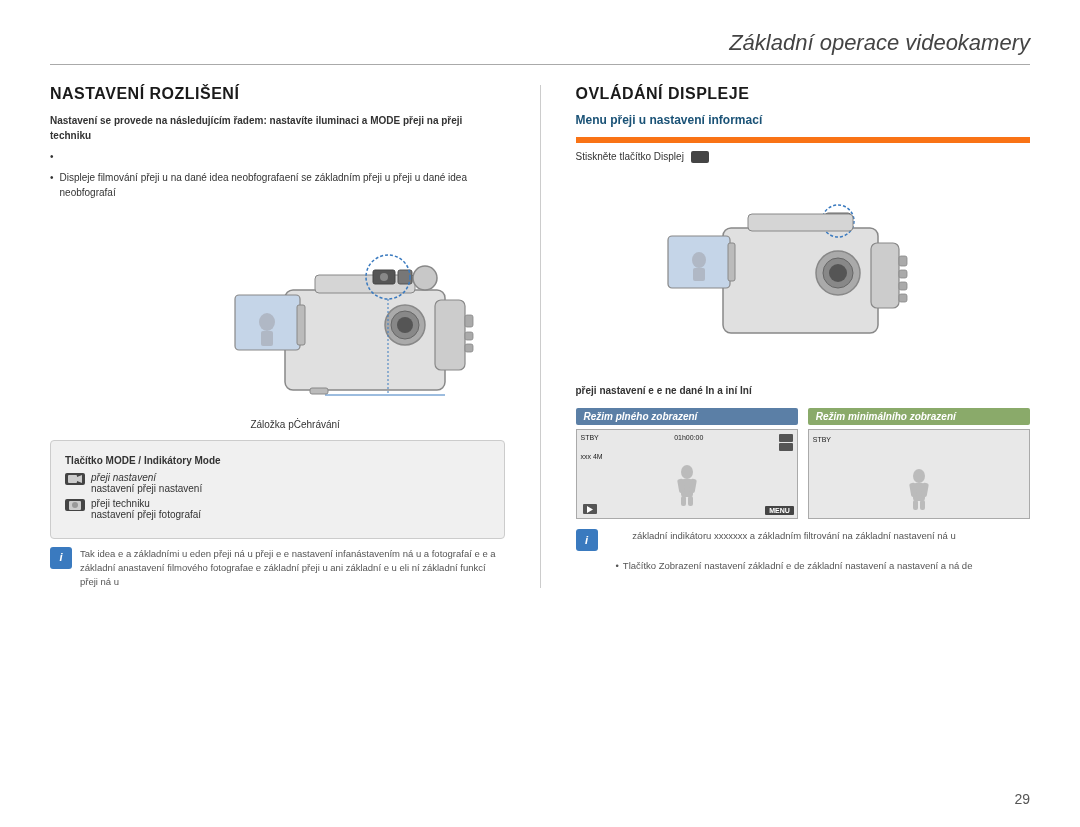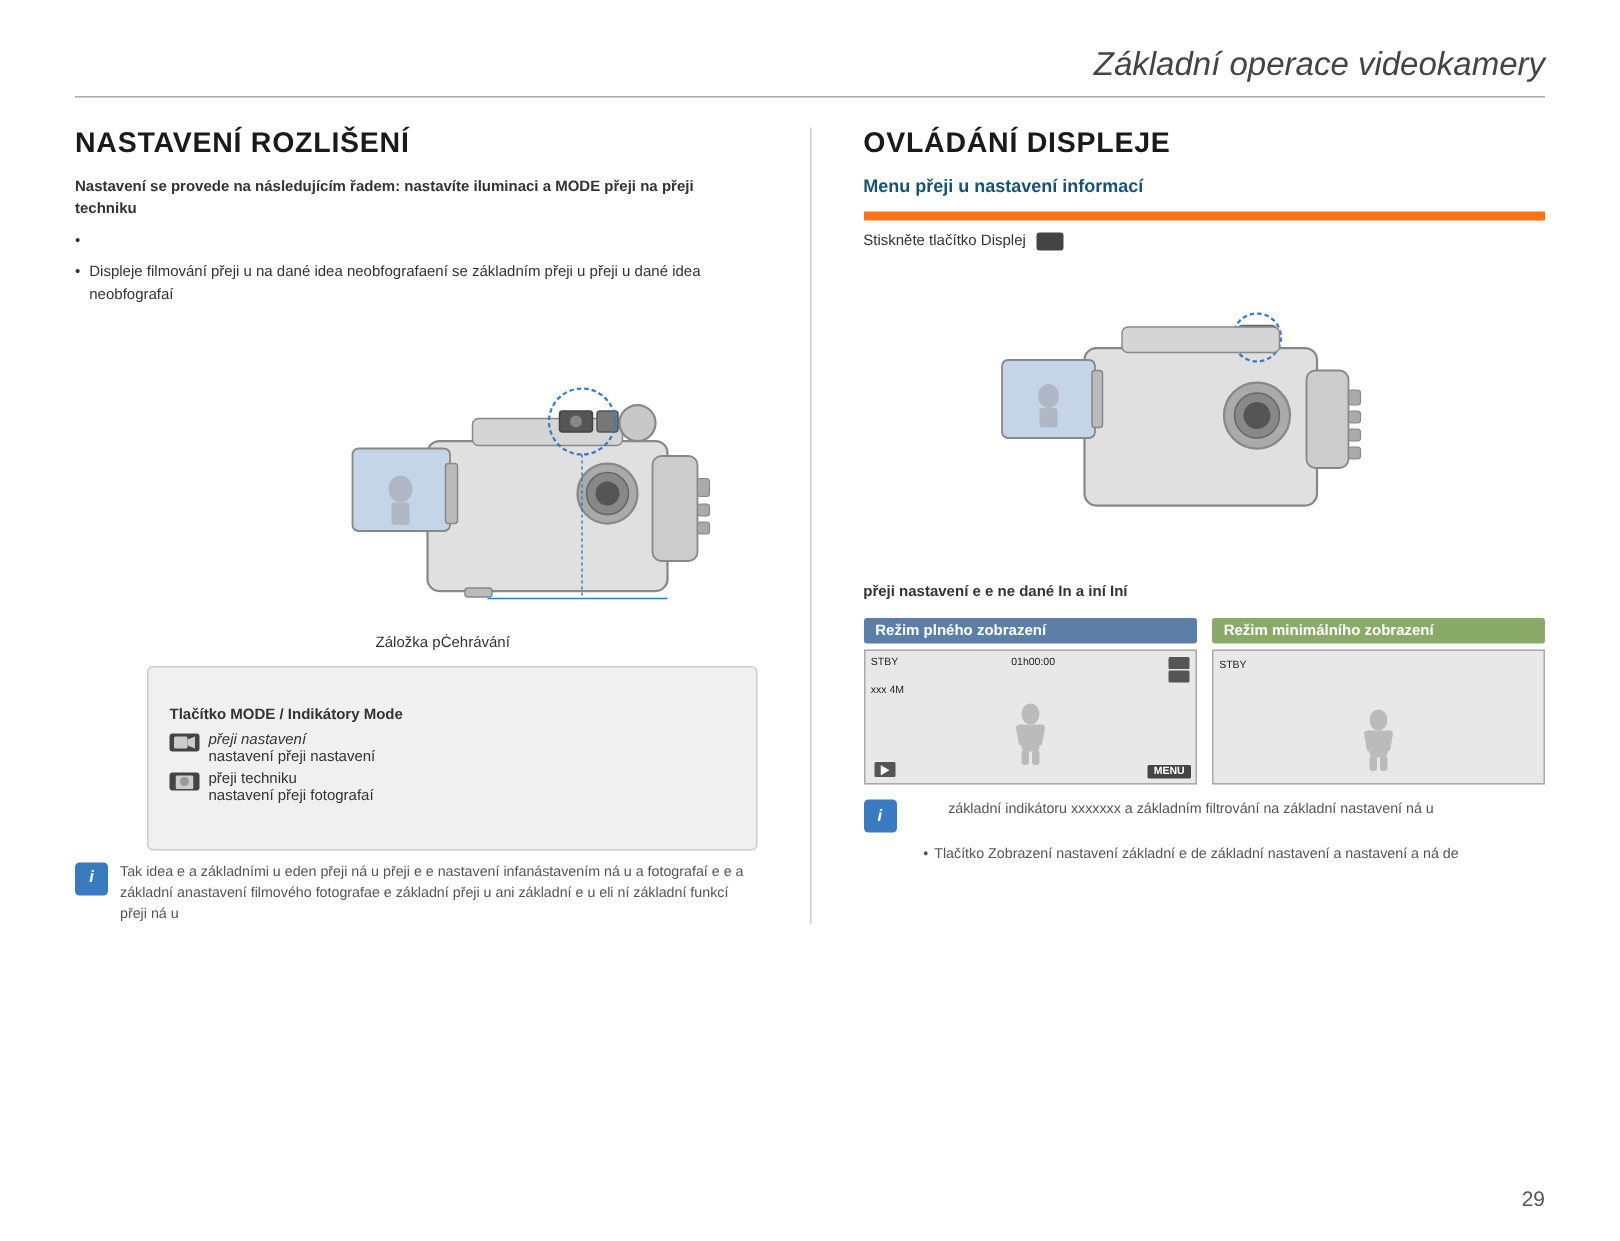--- a/index.html
+++ b/index.html
@@ -36,21 +36,21 @@
     }
     .col-left {
       flex: 1;
       min-width: 0;
     }
     .col-right {
       flex: 1;
       min-width: 0;
     }
     .section-title {
-      font-size: 19px;
+      font-size: 16px;
       font-weight: bold;
       color: #1a1a1a;
       margin-bottom: 10px;
       letter-spacing: 0.5px;
     }
     .body-text {
       font-size: 10px;
       color: #333;
       line-height: 1.5;
       margin-bottom: 6px;
@@ -83,25 +83,24 @@
       justify-content: flex-end;
     }
     .camera-svg-left {
       width: 280px;
       height: 200px;
     }
     .info-box {
       background: #f0f0f0;
       border: 1px solid #ccc;
       border-radius: 4px;
-      padding: 26px 14px;
+      padding: 14px 14px;
       margin-top: 10px;
       font-size: 10px;
       color: #333;
-      margin-left: 48px;
     }
     .info-box-title {
       font-weight: bold;
       margin-bottom: 6px;
       font-size: 10px;
     }
     .info-box-bullet {
       display: flex;
       align-items: flex-start;
       margin-bottom: 4px;
@@ -159,20 +158,21 @@
     .display-mode-box {
       flex: 1;
     }
     .display-mode-label {
       font-size: 10px;
       font-weight: bold;
       color: white;
       padding: 3px 8px;
       margin-bottom: 4px;
       border-radius: 2px;
+      font-style: italic;
     }
     .display-mode-label.full {
       background: #5b7fa6;
     }
     .display-mode-label.minimal {
       background: #8aaa6a;
     }
     .display-screen {
       border: 1px solid #aaa;
       background: #e8e8e8;

